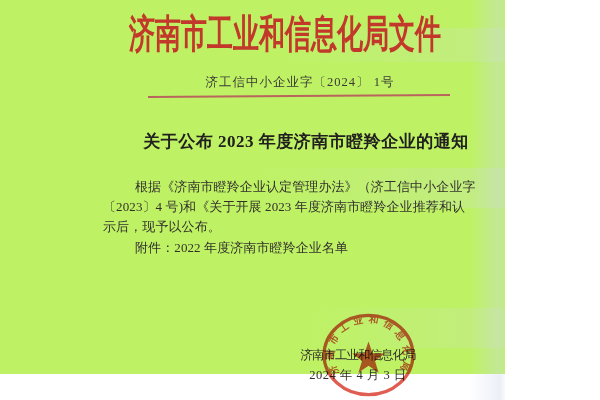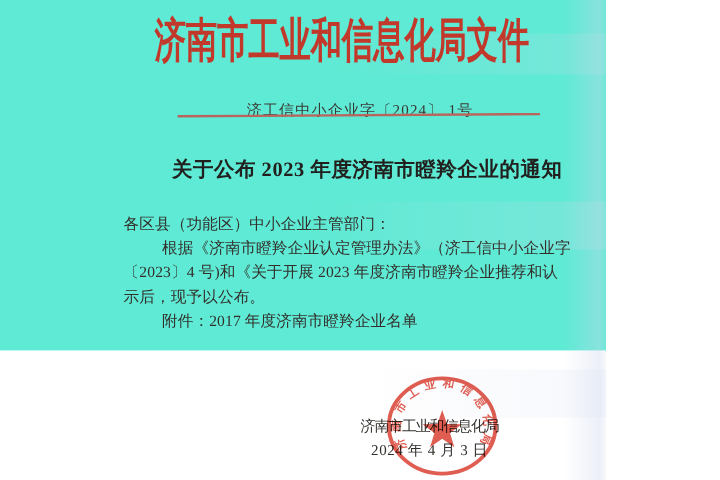--- a/index.html
+++ b/index.html
@@ -2,22 +2,22 @@
 <html><head>
 <meta charset="utf-8">
 <style>
   html,body{margin:0;padding:0;}
   body{
     width:600px;height:400px;position:relative;overflow:hidden;
     background:#ffffff;
     font-family:"Liberation Serif","DejaVu Serif",serif;
   }
   .paper{
-    position:absolute;left:0;top:0;width:600px;height:292px;
-    background:#5eead4;
+    position:absolute;left:0;top:0;width:600px;height:374px;
+    background:#bef264;
   }
   .scan-margin{
     position:absolute;left:505px;top:0;width:95px;height:400px;
     background:#ffffff;
   }
   .edge-shade{
     position:absolute;left:470px;top:0;width:35px;height:400px;
     background:linear-gradient(90deg, rgba(205,214,236,0) 0%, rgba(205,214,236,0.38) 85%, rgba(205,214,236,0.15) 100%);
   }
   .streak{position:absolute;left:0;width:505px;pointer-events:none;}
@@ -26,21 +26,21 @@
   .streak.s3{top:308px;height:40px;background:linear-gradient(90deg,rgba(210,218,238,0) 60%,rgba(210,218,238,0.16) 92%);}
 
   .letterhead{
     position:absolute;left:0;top:8px;width:570px;margin:0;
     text-align:center;color:#c2392b;
     font-size:26px;font-weight:bold;letter-spacing:0px;
     transform:scaleY(1.5);transform-origin:50% 0;
     white-space:nowrap;
   }
   .docnum{
-    position:absolute;left:0;top:84px;width:600px;
+    position:absolute;left:0;top:74px;width:600px;
     text-align:center;color:#3a3835;
     font-size:12.5px;letter-spacing:1px;white-space:nowrap;
   }
   .redline{
     position:absolute;left:148px;top:95px;width:302px;height:2px;
     background:#b9645c;transform:rotate(-0.35deg);
   }
   .doc-title{
     position:absolute;left:6px;top:130px;width:600px;margin:0;
     text-align:center;color:#21201e;
@@ -79,25 +79,24 @@
 
   <h1 class="letterhead">济南市工业和信息化局文件</h1>
 
   <div class="docnum">济工信中小企业字〔2024〕 1号</div>
 
   <div class="redline"></div>
 
   <h2 class="doc-title">关于公布 2023 年度济南市瞪羚企业的通知</h2>
 
   <div class="body-text">
-    <div class="line">各区县（功能区）中小企业主管部门：</div>
     <div class="line indent">根据《济南市瞪羚企业认定管理办法》（济工信中小企业字</div>
     <div class="line">〔2023〕4 号)和《关于开展 2023 年度济南市瞪羚企业推荐和认</div>
     <div class="line">示后，现予以公布。</div>
-    <div class="line indent">附件：2017 年度济南市瞪羚企业名单</div>
+    <div class="line indent">附件：2022 年度济南市瞪羚企业名单</div>
   </div>
 
   <div class="sig-block">
     <div class="org">济南市工业和信息化局</div>
     <div class="date">2024 年 4 月 3 日</div>
   </div>
 
   <svg class="seal" viewBox="0 0 100 90" aria-hidden="true">
     <ellipse cx="50" cy="45" rx="46.5" ry="41.5" fill="none" stroke="#dc4639" stroke-width="3.4"></ellipse>
     <polygon fill="#dc4639" points="50,31 54.2,43.2 67.1,43.4 56.8,51.2 60.6,63.6 50,56.2 39.4,63.6 43.2,51.2 32.9,43.4 45.8,43.2"></polygon>

